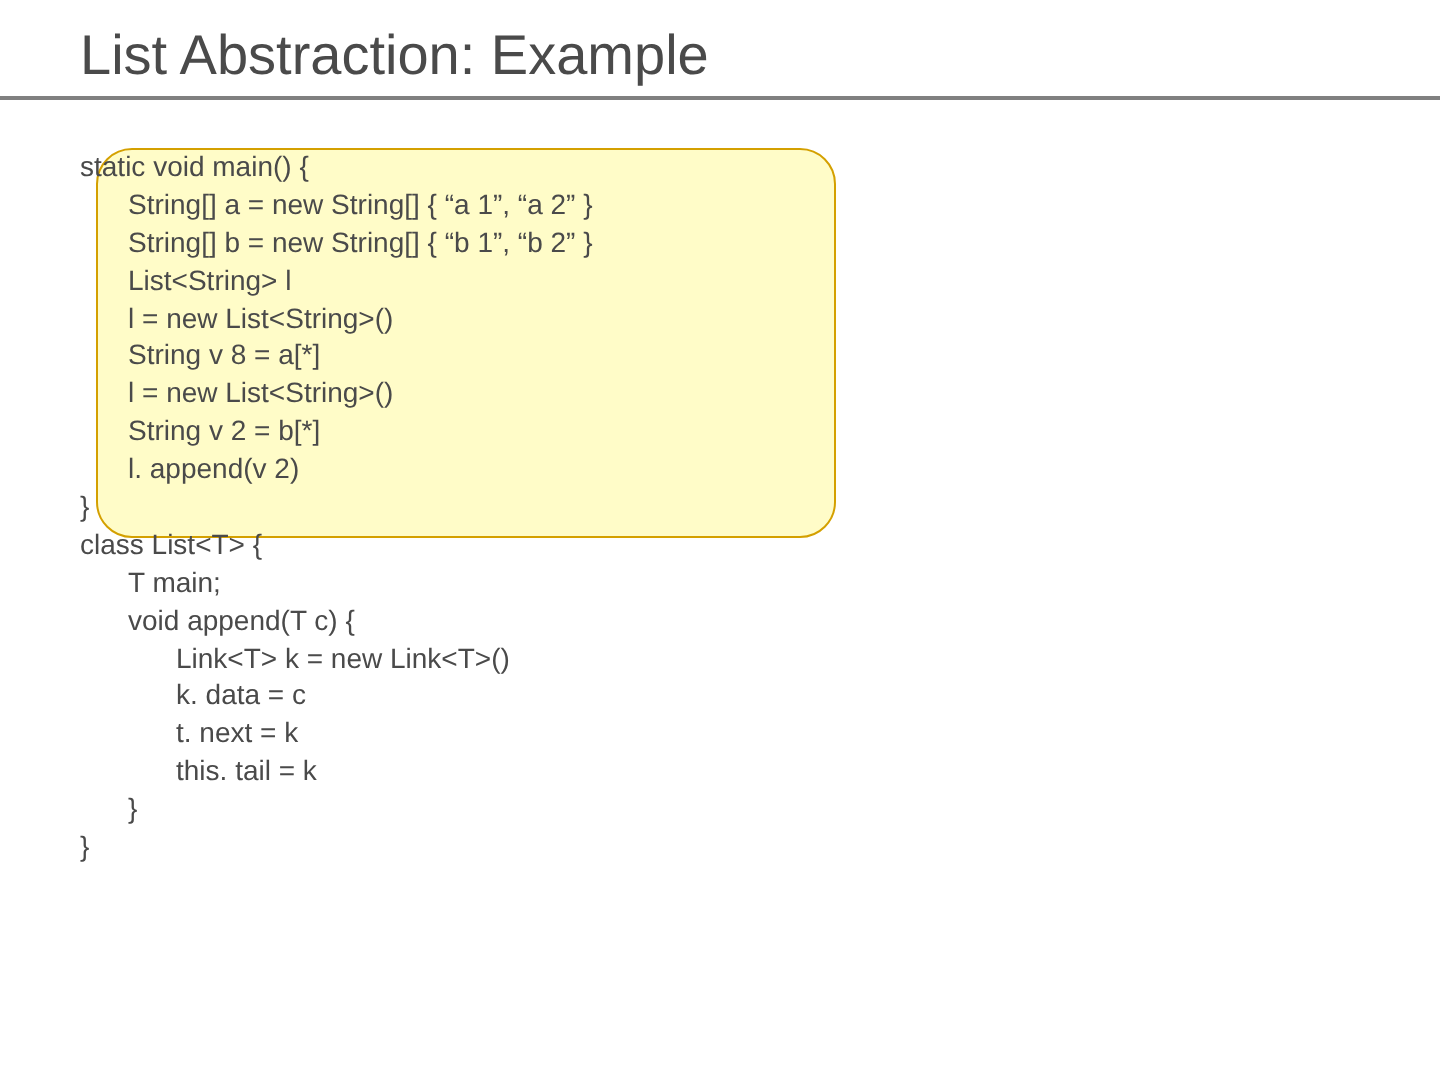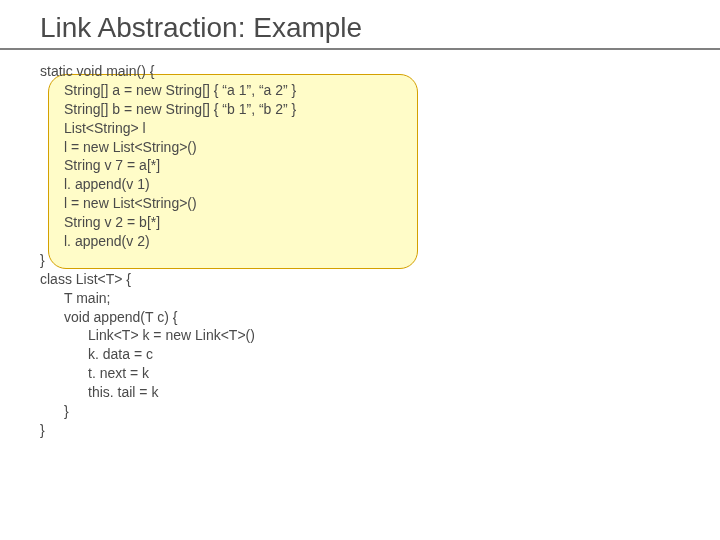--- a/index.html
+++ b/index.html
@@ -22,21 +22,21 @@
     .title {
       position: absolute;
       top: 12px;
       left: 40px;
       font-size: 28px;
       color: #4a4a4a;
       font-weight: normal;
     }
     .code-block {
       position: absolute;
-      top: 62px;
+      top: 74px;
       left: 40px;
       font-family: Verdana, Geneva, sans-serif;
       font-size: 14px;
       line-height: 1.35;
       color: #4a4a4a;
     }
     .code-line {
       white-space: pre;
     }
     .i1 { padding-left: 24px; }
@@ -50,32 +50,31 @@
       background: #fffcc8;
       border: 1.5px solid #d4a000;
       border-radius: 18px;
       z-index: -1;
     }
   </style>
 </head>
 <body>
 
 <div class="title-underline"></div>
-<div class="title">Link Abstraction: Example</div>
+<div class="title">List Abstraction: Example</div>
 
 <div class="highlight-box"></div>
 
 <div class="code-block">
   <div class="code-line">static void main() {</div>
   <div class="code-line i1">String[] a = new String[] { “a 1”, “a 2” }</div>
   <div class="code-line i1">String[] b = new String[] { “b 1”, “b 2” }</div>
   <div class="code-line i1">List&lt;String&gt; l</div>
   <div class="code-line i1">l = new List&lt;String&gt;()</div>
-  <div class="code-line i1">String v 7 = a[*]</div>
-  <div class="code-line i1">l. append(v 1)</div>
+  <div class="code-line i1">String v 8 = a[*]</div>
   <div class="code-line i1">l = new List&lt;String&gt;()</div>
   <div class="code-line i1">String v 2 = b[*]</div>
   <div class="code-line i1">l. append(v 2)</div>
   <div class="code-line">}</div>
   <div class="code-line">class List&lt;T&gt; {</div>
   <div class="code-line i1">T main;</div>
   <div class="code-line i1">void append(T c) {</div>
   <div class="code-line i2">Link&lt;T&gt; k = new Link&lt;T&gt;()</div>
   <div class="code-line i2">k. data = c</div>
   <div class="code-line i2">t. next = k</div>

